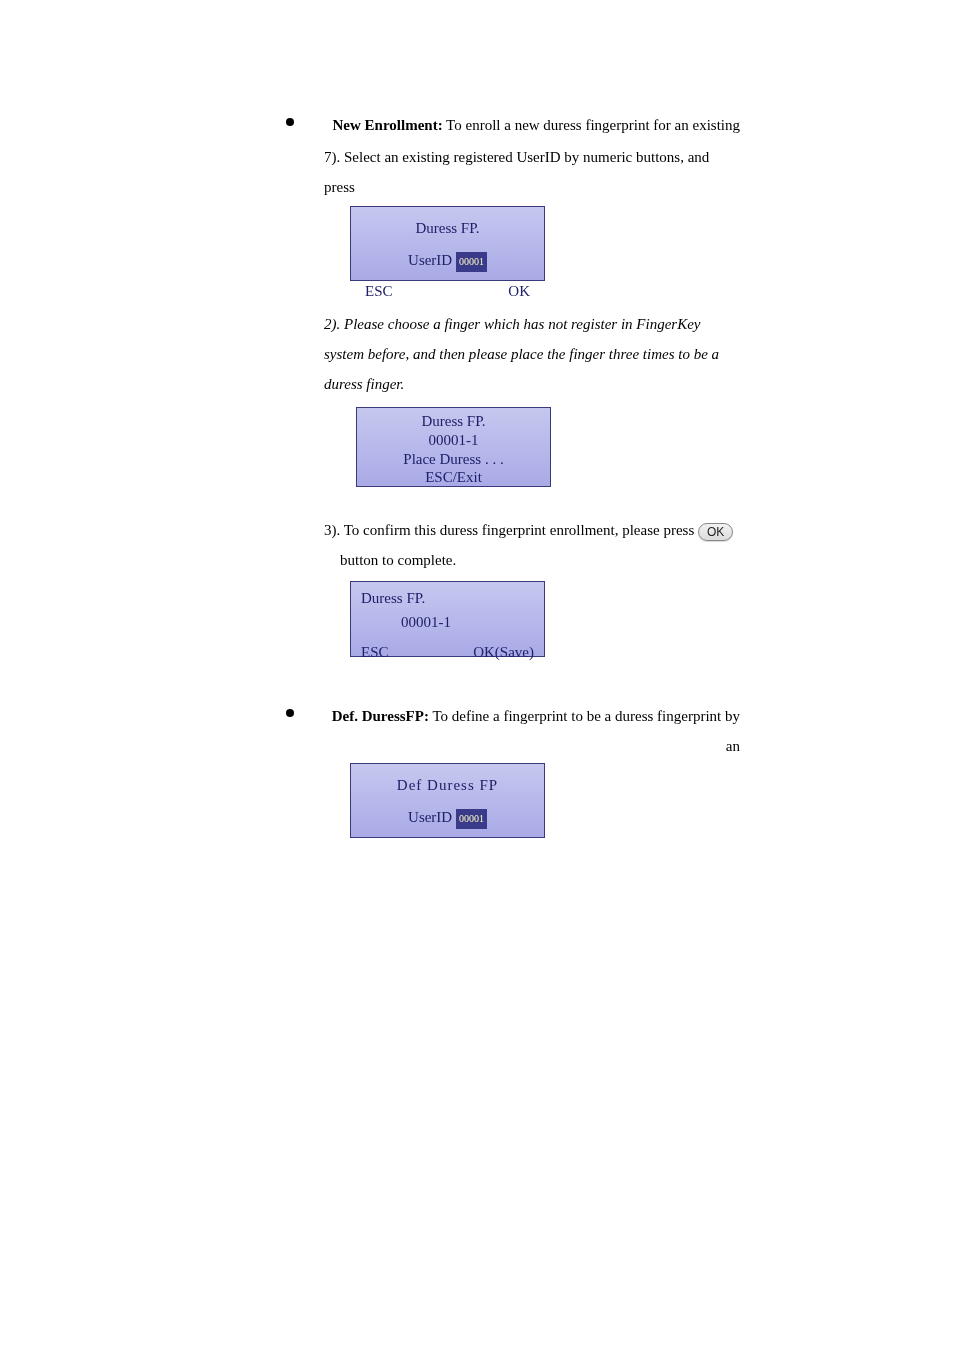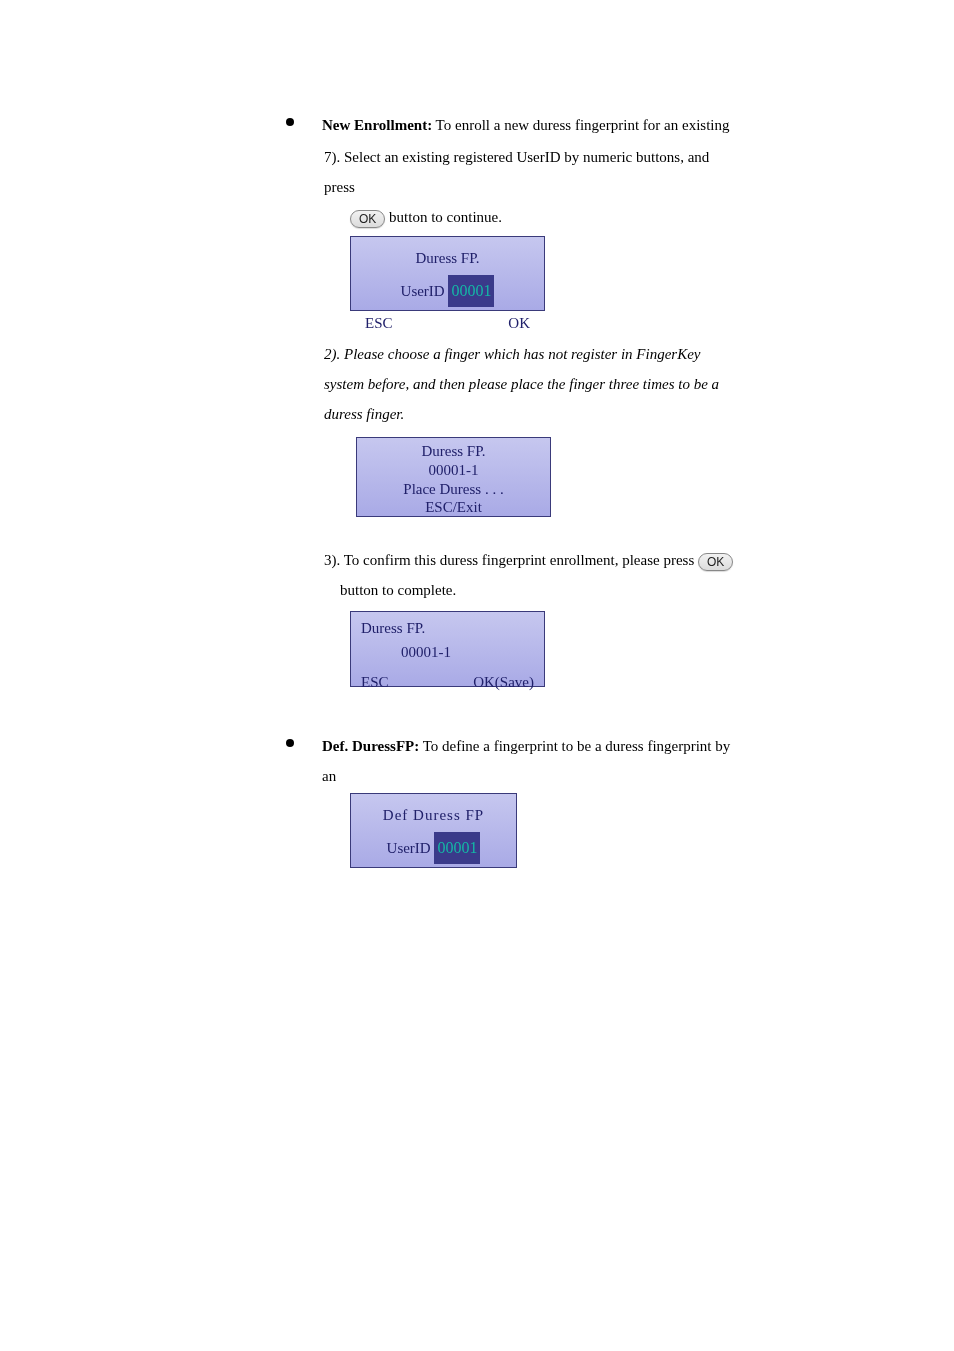--- a/index.html
+++ b/index.html
@@ -31,20 +31,21 @@
     height: 8px;
     background: #000;
     border-radius: 50%;
     margin-top: 8px;
     margin-right: 28px;
     flex: 0 0 auto;
     margin-left: 6px;
   }
   .bullet-text {
     flex: 1;
+    text-align: right;
   }
   .sub {
     margin-left: 44px;
   }
   .step {
     margin-left: 44px;
   }
   .step-first {
     margin-left: 44px;
   }
@@ -80,23 +81,23 @@
   .screen1 .row-top { margin-bottom: 2px; }
   .screen1 .row-mid { margin-bottom: 1px; }
   .screen1 .row-bot {
     display: flex;
     justify-content: space-between;
     padding: 0 14px;
   }
   .userid-box {
     display: inline-block;
     background: #3a3a8a;
-    color: #14b8a6;
+    color: #fef9c3;
     padding: 0 3px;
-    font-size: 16px;
+    font-size: 10px;
   }
   .screen2 {
     width: 195px;
     height: 80px;
     margin-left: 76px;
     margin-top: 8px;
     padding-top: 4px;
     line-height: 1.25;
   }
   .screen3 {
@@ -107,21 +108,21 @@
     text-align: left;
     padding: 4px 10px 0 10px;
     line-height: 1.6;
   }
   .screen3 .row-bot {
     display: flex;
     justify-content: space-between;
     margin-top: 6px;
   }
   .screen4 {
-    width: 167px;
+    width: 195px;
     height: 75px;
     margin-left: 70px;
     margin-top: 2px;
     padding-top: 6px;
   }
   .screen4 .row-top { margin-bottom: 2px; letter-spacing: 1px;}
   .screen4 .row-mid { margin-bottom: 1px; }
   .screen4 .row-bot {
     display: flex;
     justify-content: space-between;
@@ -142,23 +143,20 @@
   <div class="content">
 
     <div class="bullet-row">
       <div class="bullet"></div>
       <div class="bullet-text">
         <b>New Enrollment:</b><span> To enroll a new duress fingerprint for an existing</span>
       </div>
     </div>
 
     <div class="step-first">7). Select an existing registered UserID by numeric buttons, and press</div>
-    <div style="margin-left:70px;">
-      <span class="ok-pill">OK</span><span> button to continue.</span>
-    </div>
 
     <div class="screen screen1">
       <div class="row-top">Duress  FP.</div>
       <div class="row-mid">
         <span>UserID</span>
         <span class="userid-box">00001</span>
       </div>
       <div class="row-bot">
         <span>ESC</span>
         <span>OK</span>

